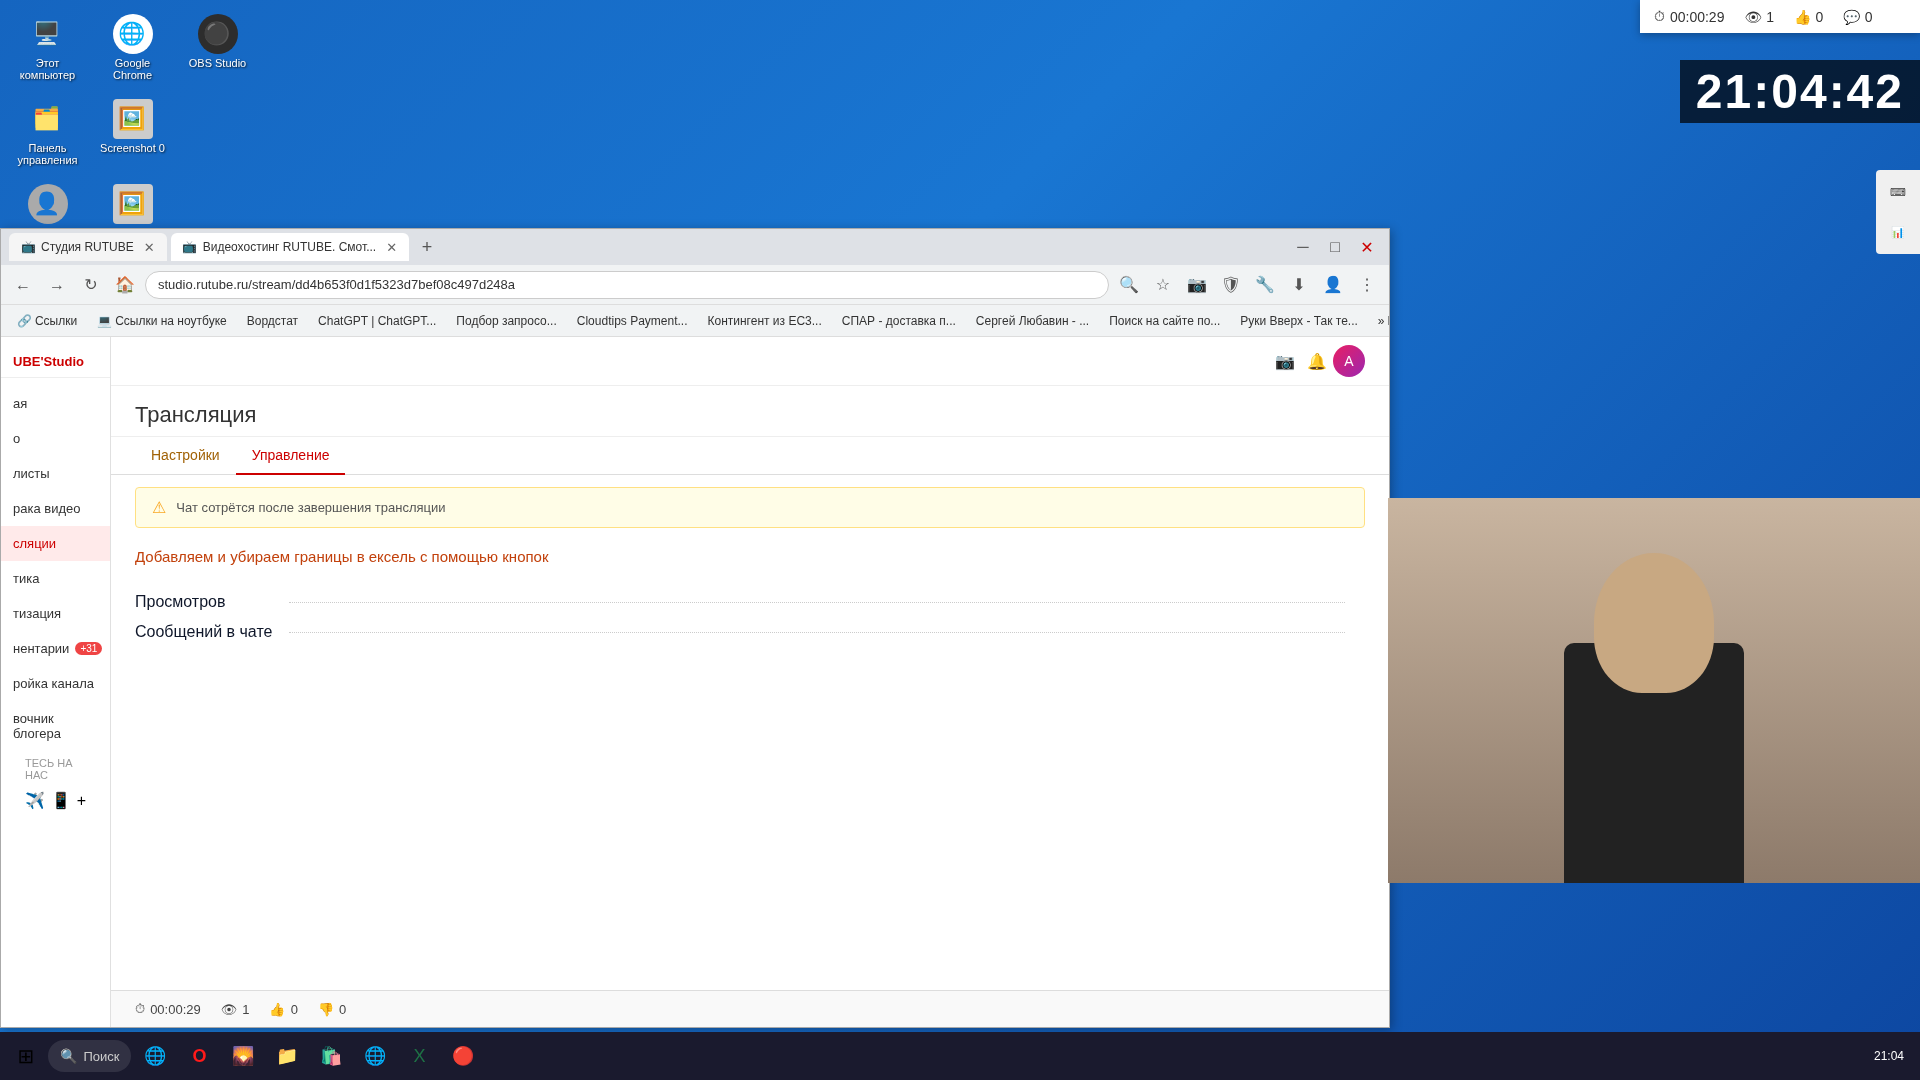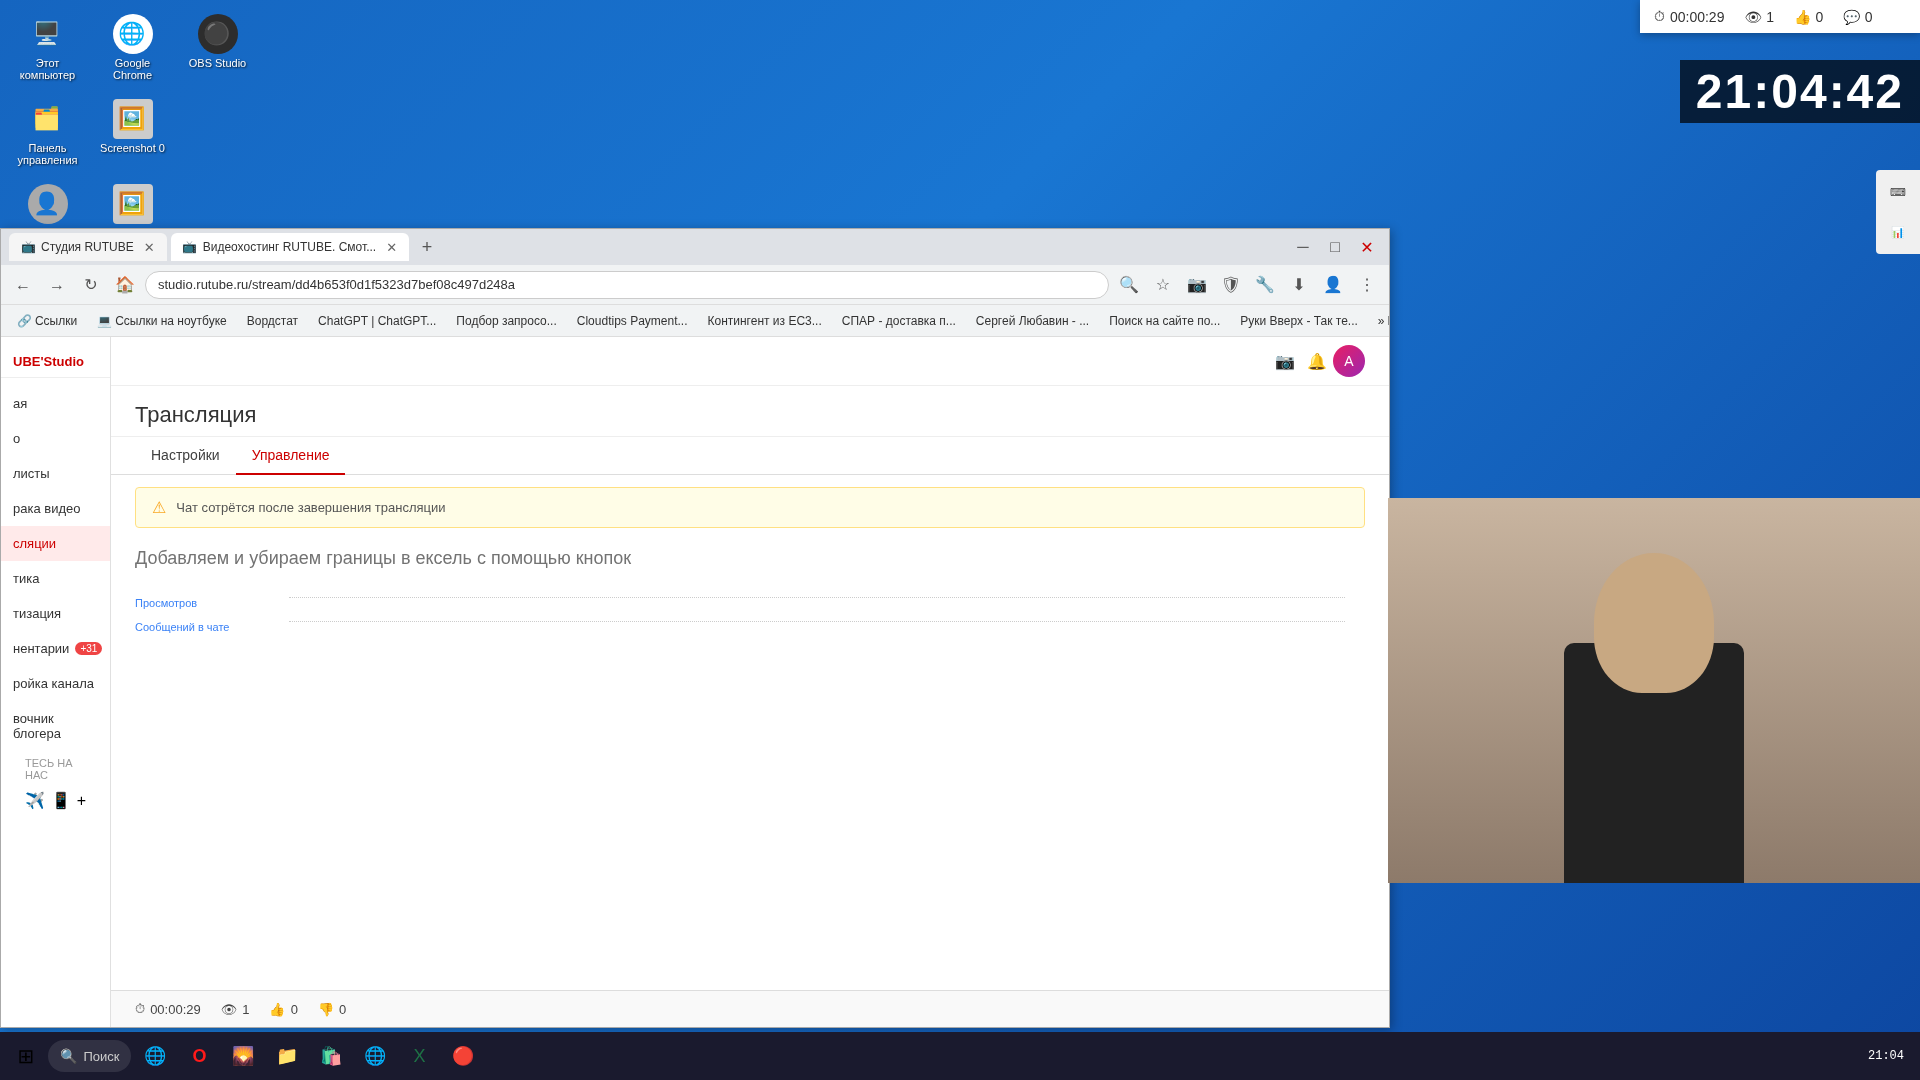--- a/index.html
+++ b/index.html
@@ -363,21 +363,21 @@
     
     .tab-bar {
       display: flex;
       border-bottom: 1px solid #ddd;
       padding: 0 24px;
     }
 
     .content-tab {
       padding: 10px 16px;
       font-size: 14px;
-      color: #404040;
+      color: #a16207;
       cursor: pointer;
       border-bottom: 2px solid transparent;
       margin-bottom: -1px;
     }
 
     .content-tab.active {
       color: #cc0000;
       border-bottom: 2px solid #cc0000;
     }
 
@@ -407,36 +407,36 @@
       flex: 1;
       overflow: hidden;
     }
 
     .stream-details {
       flex: 1;
       padding-right: 16px;
     }
 
     .stream-title {
-      font-size: 18px;
-      color: #737373;
+      font-size: 15px;
+      color: #c2410c;
       margin-bottom: 20px;
       padding: 8px 0;
     }
 
     .stream-stats {
       margin-top: 20px;
     }
 
     .stat-row {
       display: flex;
-      align-items: flex-start;
+      align-items: center;
       margin-bottom: 12px;
-      font-size: 11px;
-      color: #3b82f6;
+      font-size: 16px;
+      color: #0f172a;
     }
 
     .stat-label {
       width: 150px;
       flex-shrink: 0;
     }
 
     .stat-dots {
       flex: 1;
       border-bottom: 1px dotted #ccc;
@@ -515,21 +515,20 @@
       font-size: 20px;
     }
 
     .taskbar-right {
       margin-left: auto;
       display: flex;
       align-items: flex-start;
       gap: 8px;
       color: white;
       font-size: 12px;
-      font-family: Liberation Mono, monospace;
     }
 
     .rutube-studio-header {
       display: flex;
       align-items: center;
       padding: 8px 24px;
       border-bottom: 1px solid #eee;
       justify-content: flex-end;
     }
 

